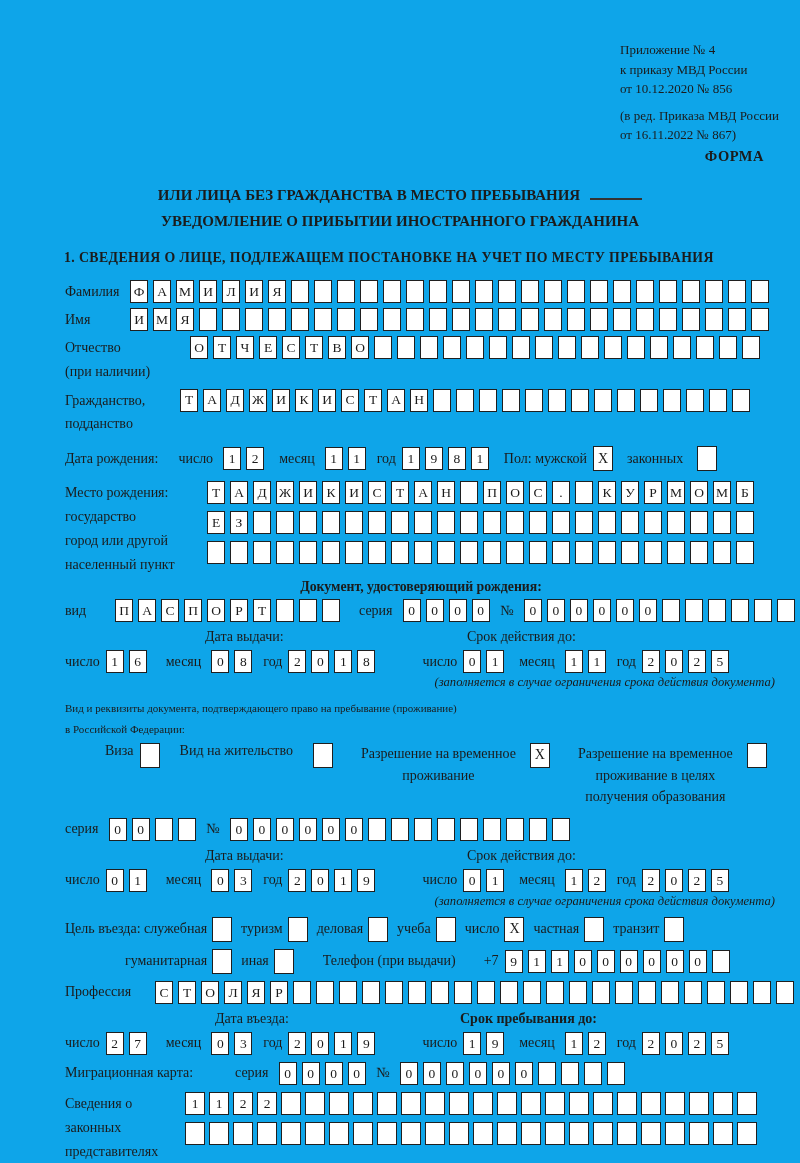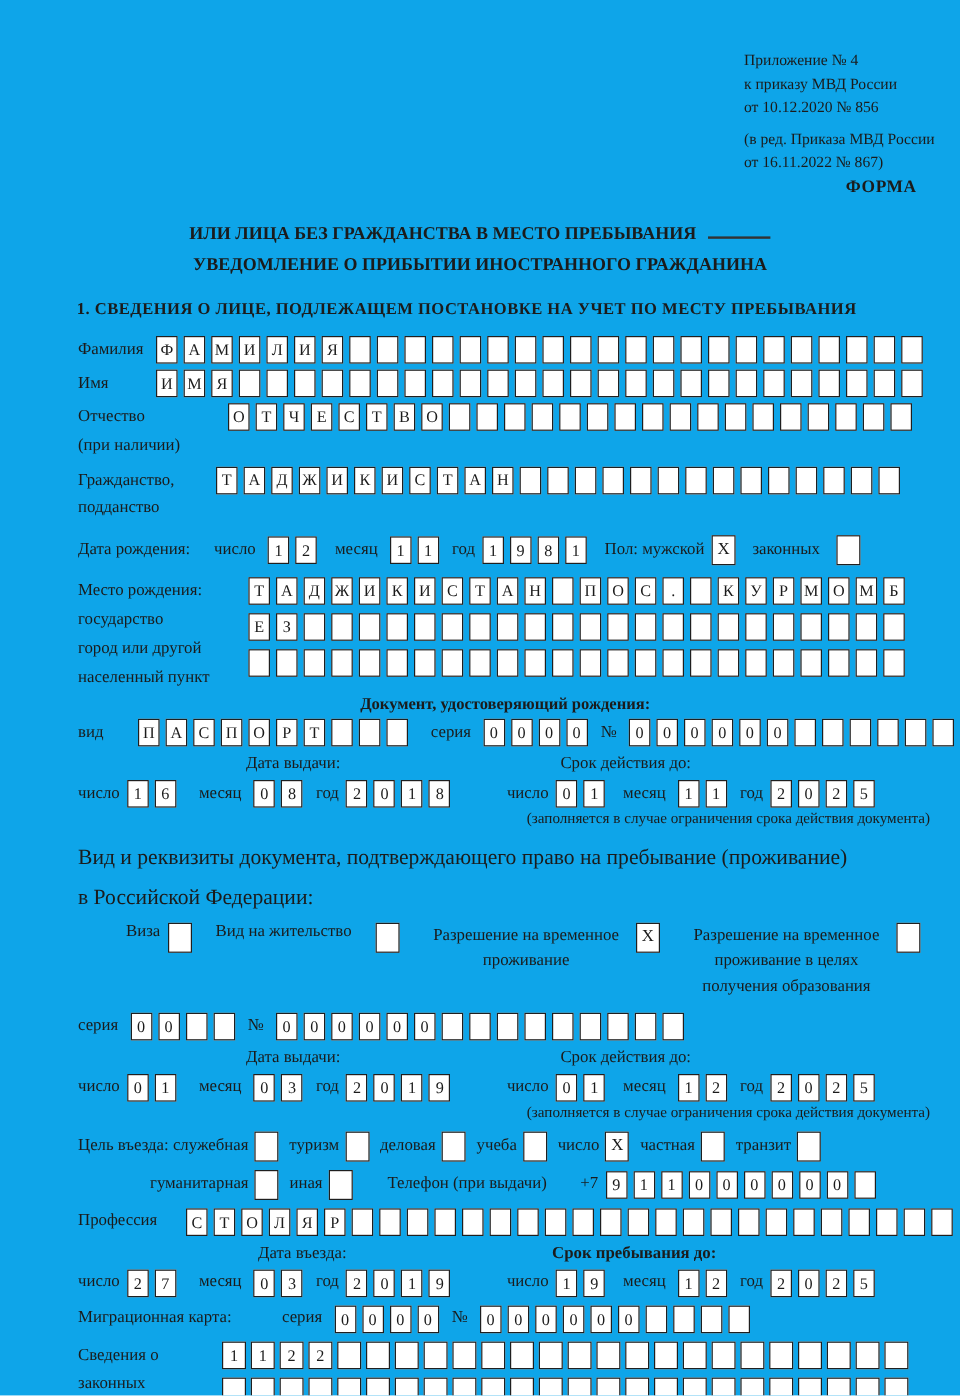--- a/index.html
+++ b/index.html
@@ -36,22 +36,22 @@
   .mr6{margin-right:6px;} .mr10{margin-right:10px;}
   .cells-col .cells{margin-bottom:7px;}
   .center-bold{text-align:center;font-weight:bold;font-size:13.8px;margin:2px 0 4px 0;}
   .dhead{position:relative;height:21px;font-size:14px;}
   .dhead .h1{position:absolute;left:140px;}
   .dhead .h2{position:absolute;left:402px;}
   .dhead.entry .h1{left:150px;}
   .dhead.entry .h2{left:395px;font-weight:bold;}
   .drow{display:flex;align-items:center;}
   .drow .sp{width:42px;flex:none;}
-  .note-r{text-align:right;font-size:12.6px;margin:2px 2px 8px 0;}
-  .para{line-height:1.85;font-size:18px;}
+  .note-r{text-align:right;font-size:12.6px;margin:2px 2px 8px 0;font-style:italic;}
+  .para{line-height:1.85;font-size:11px;}
   .permit{align-items:flex-start;margin-top:4px;margin-left:40px;}
   .c2{text-align:center;line-height:1.55;}
   .purpose .cbc{margin-left:5px;margin-right:9px;}
   .lab-col div{line-height:24px;}
   .glab div{line-height:24px;}
 </style>
 </head>
 <body>
 
 <div class="page">

